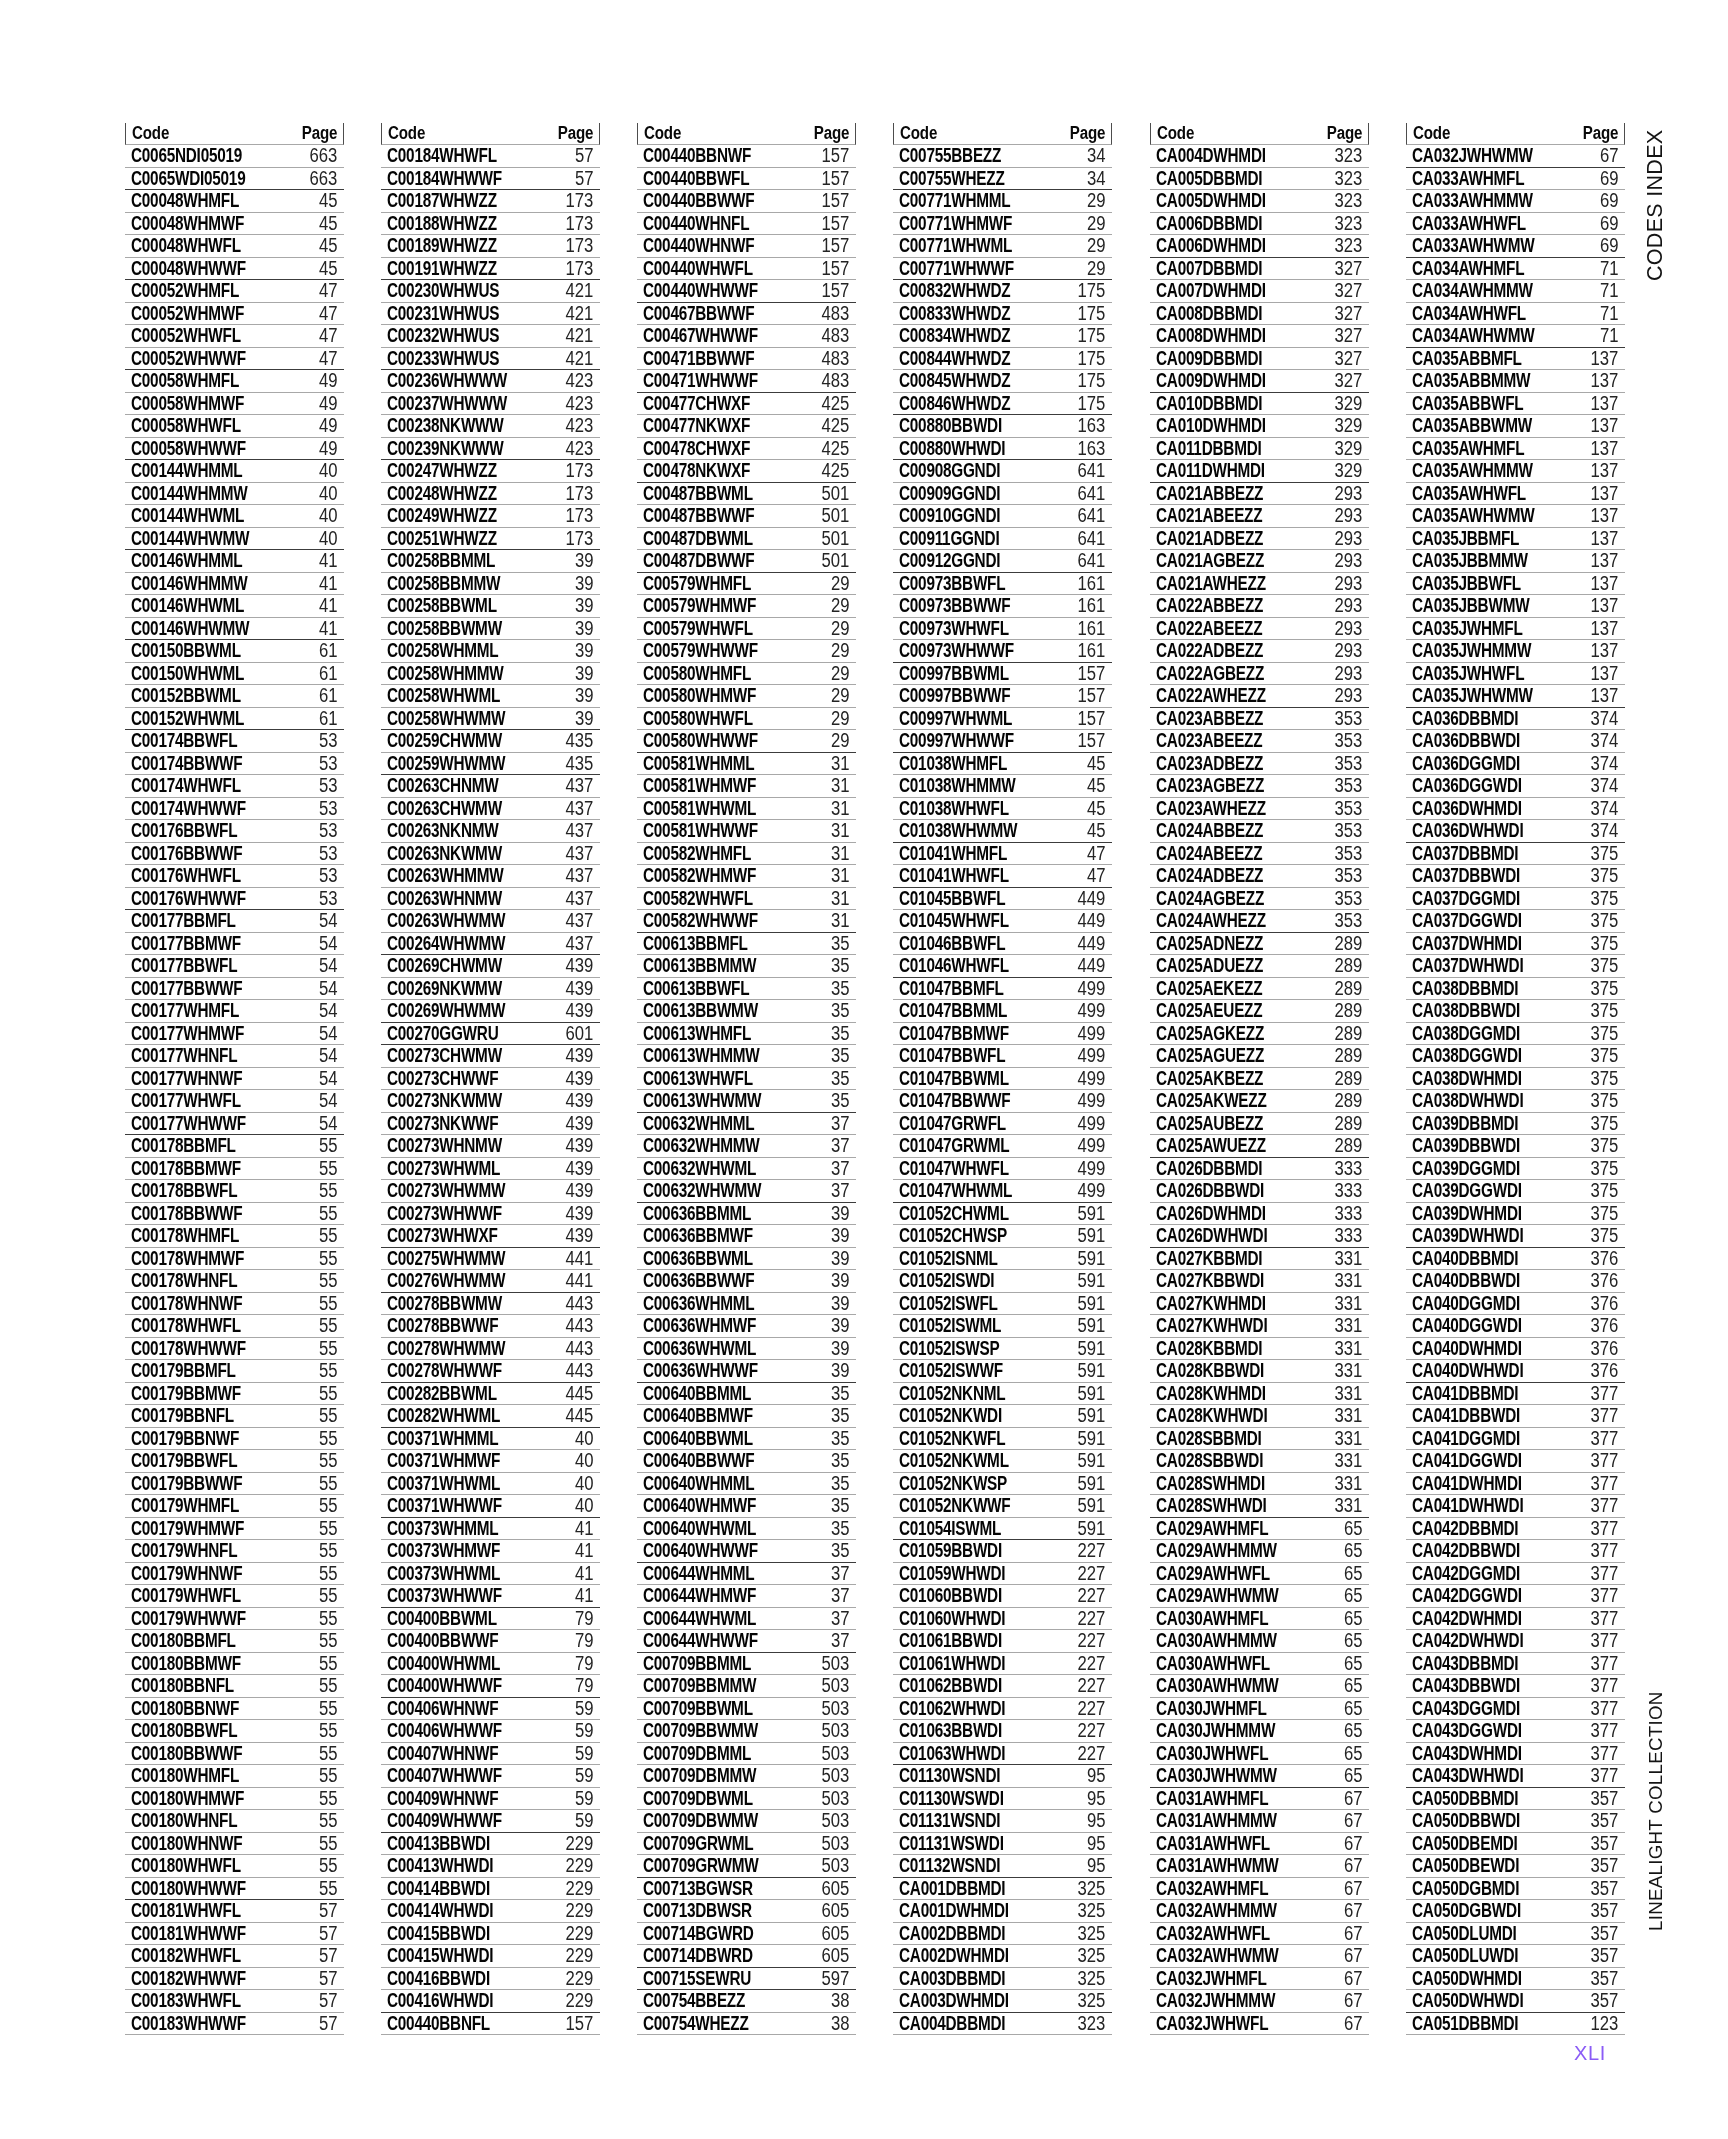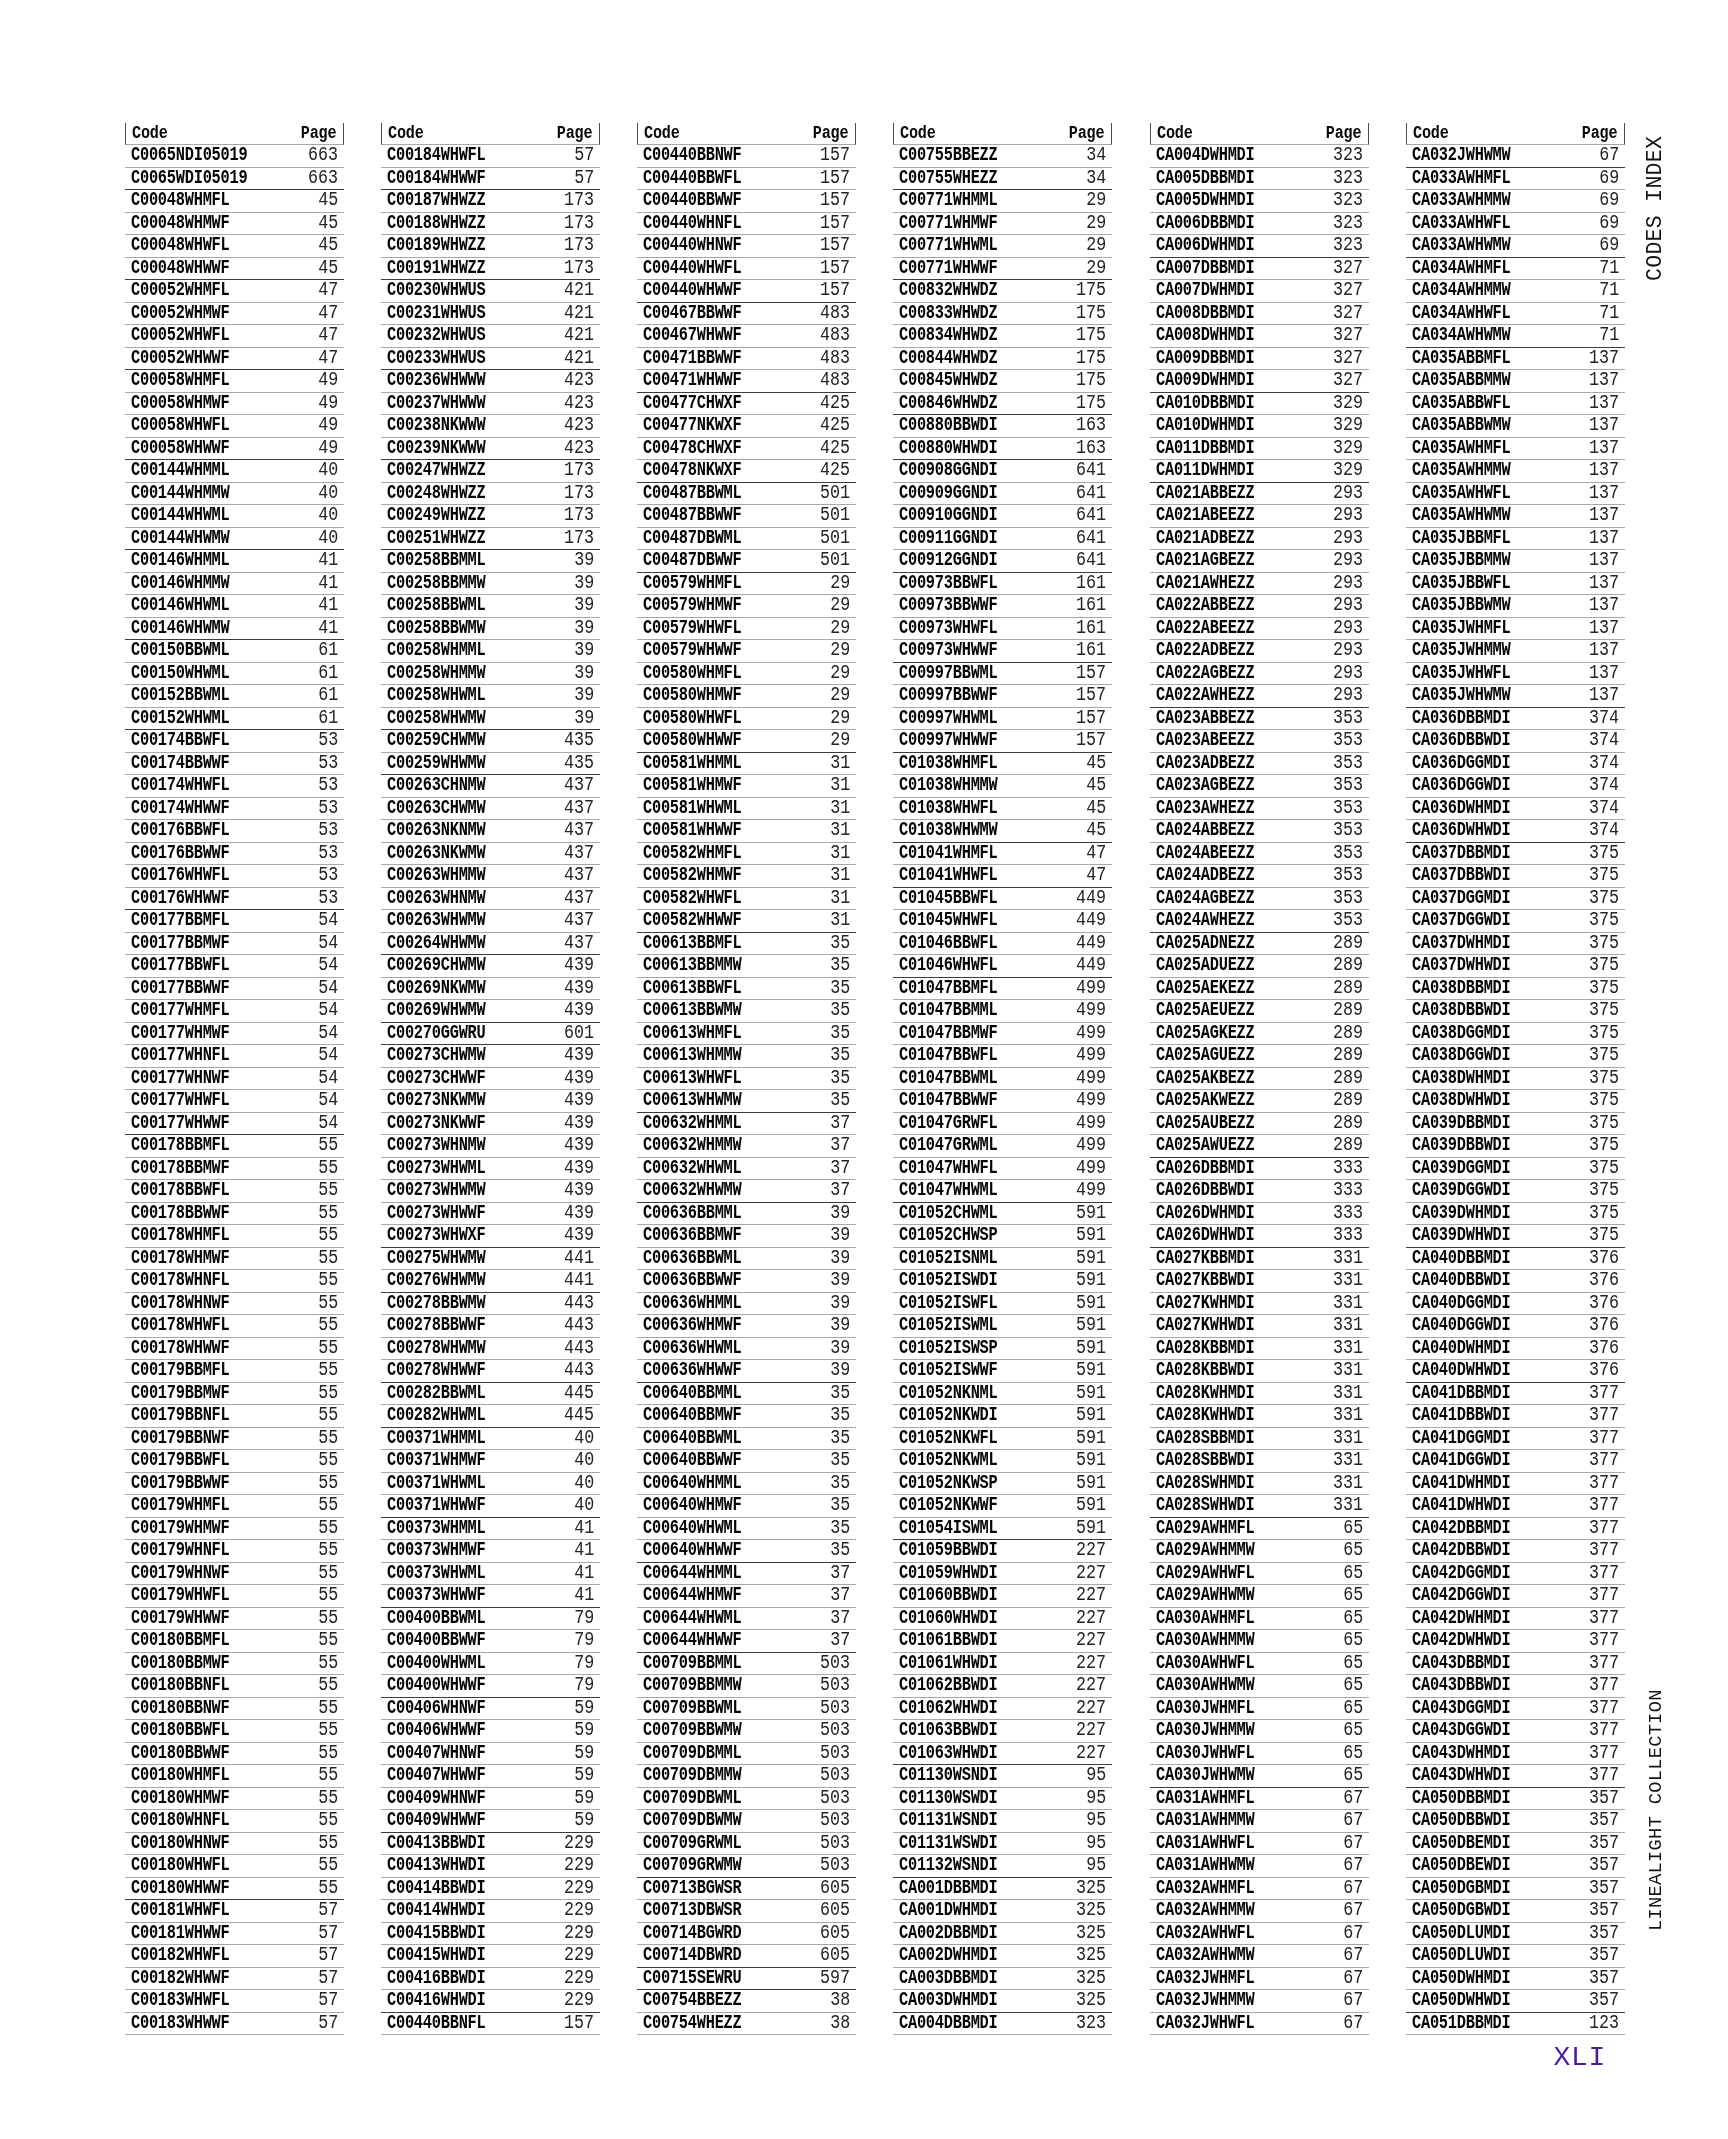--- a/index.html
+++ b/index.html
@@ -1,20 +1,20 @@
 <!DOCTYPE html>
 <html style="font-size:11px"><head>
 <meta charset="utf-8">
 <style>
   html,body{margin:0;padding:0;background:#e8e8e8;}
   .sheet{
     position:relative;
     width:1728px;height:2140px;
     background:#ffffff;
-    font-family:Liberation Mono, monospace;
+    font-family:Liberation Sans, sans-serif;
     overflow:hidden;
   }
   .col{
     position:absolute;
     top:123px;
     width:219px;
   }
   .col:nth-of-type(1){left:125px;}
   .col:nth-of-type(2){left:381px;}
   .col:nth-of-type(3){left:637px;}
@@ -67,21 +67,21 @@
     font-size:21.5px;letter-spacing:0.3px;
   }
   .side-label.bottom{
     left:1645px;top:1711px;height:220px;
     font-size:18.7px;letter-spacing:0.3px;
   }
   .folio{
     position:absolute;
     left:1523px;top:2042px;width:83px;
     text-align:right;
-    font-size:28px;font-weight:400;color:#4c1d95;
+    font-size:20px;font-weight:400;color:#8b5cf6;
     letter-spacing:0.7px;
   }
 </style>
 </head>
 <body>
 
 <div class="sheet">
 
   <div class="col">
     <div class="col-header">

